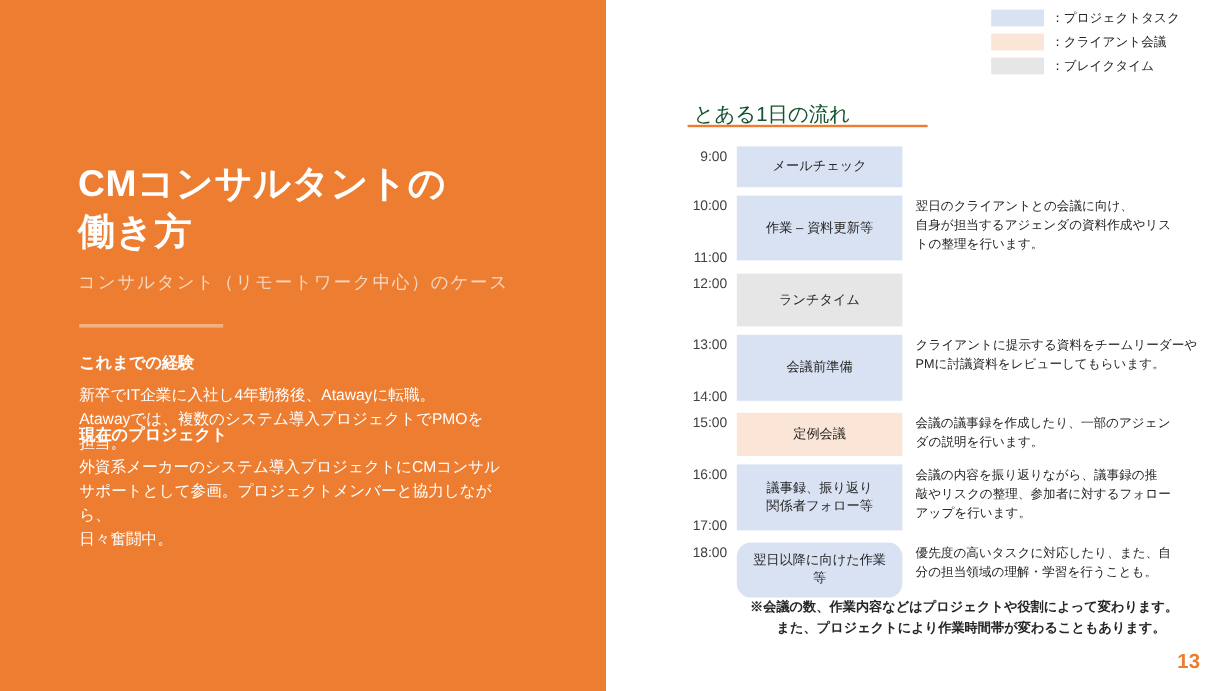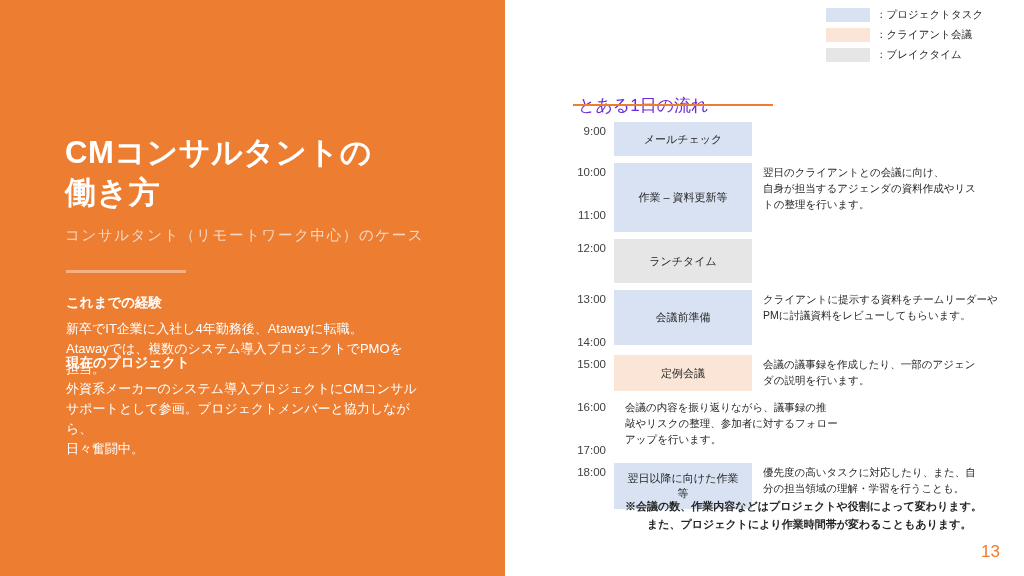--- a/index.html
+++ b/index.html
@@ -92,23 +92,23 @@
     font-size: 10.5px;
     color: #262626;
     margin-left: 6px;
     white-space: nowrap;
   }
 
   
   .sched-title {
     position: absolute;
     left: 578px;
-    top: 94px;
+    top: 84px;
     font-size: 17px;
-    color: #6d28d9;
+    color: #14532d;
     font-weight: normal;
   }
   .sched-underline {
     position: absolute;
     left: 573px;
     top: 104px;
     width: 200px;
     height: 1.5px;
     background: #ED7D31;
   }
@@ -165,21 +165,21 @@
     font-weight: bold;
     color: #262626;
     line-height: 1.6;
   }
   .page-num {
     position: absolute;
     right: 24px;
     bottom: 14px;
     color: #ED7D31;
     font-size: 17px;
-    font-weight: normal;
+    font-weight: bold;
   }
 </style>
 </head>
 <body>
 
 <div class="left-panel"></div>
 
 <div class="title-block">
   <div class="slide-title" style="white-space: pre-line;">CMコンサルタントの
 働き方</div>
@@ -225,21 +225,21 @@
       </div>
       <div class="block" style="background: rgb(217, 226, 243); height: 34px; white-space: pre-line;">メールチェック</div>
       <div class="note" style="white-space: pre-line;"></div>
     </div>
     <div class="gap"></div>
     <div class="row">
       <div class="times">
         <div>10:00</div>
         <div>11:00</div>
       </div>
-      <div class="block" style="background: rgb(217, 226, 243); height: 69px; white-space: pre-line;">作業 – 資料更新等</div>
+      <div class="block" style="background: rgb(217, 226, 243); height: 54px; white-space: pre-line;">作業 – 資料更新等</div>
       <div class="note" style="white-space: pre-line;">翌日のクライアントとの会議に向け、
 自身が担当するアジェンダの資料作成やリス
 トの整理を行います。</div>
     </div>
     <div class="gap"></div>
     <div class="row">
       <div class="times">
         <div>12:00</div>
       </div>
       <div class="block" style="background: rgb(231, 230, 230); height: 44px; white-space: pre-line;">ランチタイム</div>
@@ -263,30 +263,32 @@
       <div class="block" style="background: rgb(251, 229, 214); height: 36px; white-space: pre-line;">定例会議</div>
       <div class="note" style="white-space: pre-line;">会議の議事録を作成したり、一部のアジェン
 ダの説明を行います。</div>
     </div>
     <div class="gap"></div>
     <div class="row">
       <div class="times">
         <div>16:00</div>
         <div>17:00</div>
       </div>
+      <div class="block" style="background: rgb(217, 226, 243); height: 55px; white-space: pre-line;">議事録、振り返り
+関係者フォロー等</div>
       <div class="note" style="white-space: pre-line;">会議の内容を振り返りながら、議事録の推
 敲やリスクの整理、参加者に対するフォロー
 アップを行います。</div>
     </div>
     <div class="gap"></div>
     <div class="row">
       <div class="times">
         <div>18:00</div>
       </div>
-      <div class="block" style="background: rgb(217, 226, 243); height: 46px; white-space: pre-line;">翌日以降に向けた作業
+      <div class="block" style="background: rgb(217, 226, 243); height: 46px; white-space: pre-line; border-radius: 12px;">翌日以降に向けた作業
 等</div>
       <div class="note" style="white-space: pre-line;">優先度の高いタスクに対応したり、また、自
 分の担当領域の理解・学習を行うことも。</div>
     </div>
   </div>
 
 <div class="footnote" style="white-space: pre-line;">※会議の数、作業内容などはプロジェクトや役割によって変わります。
 　　また、プロジェクトにより作業時間帯が変わることもあります。</div>
 <div class="page-num">13</div>
 

